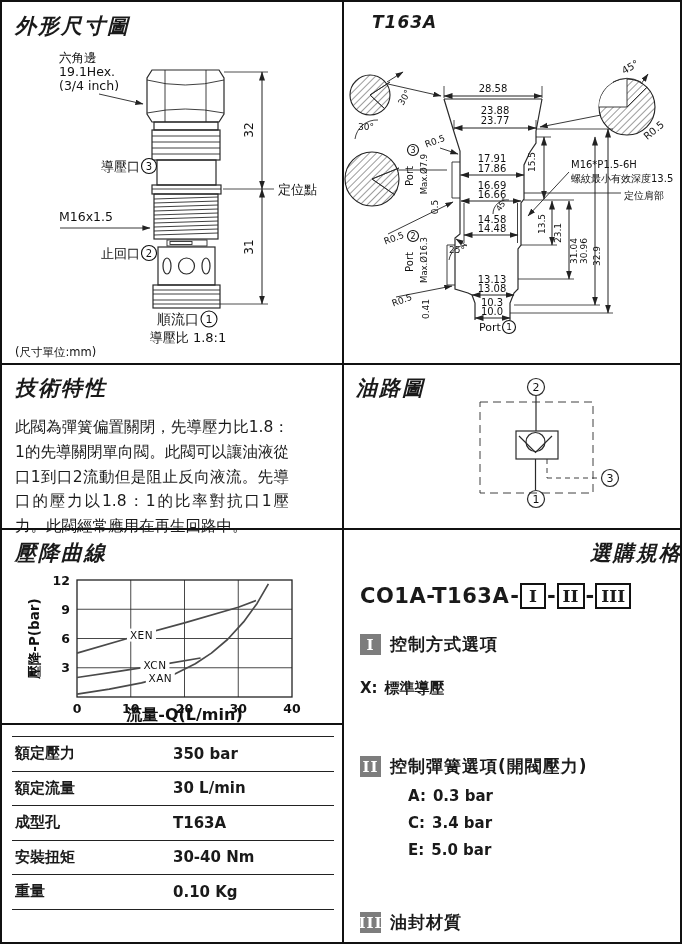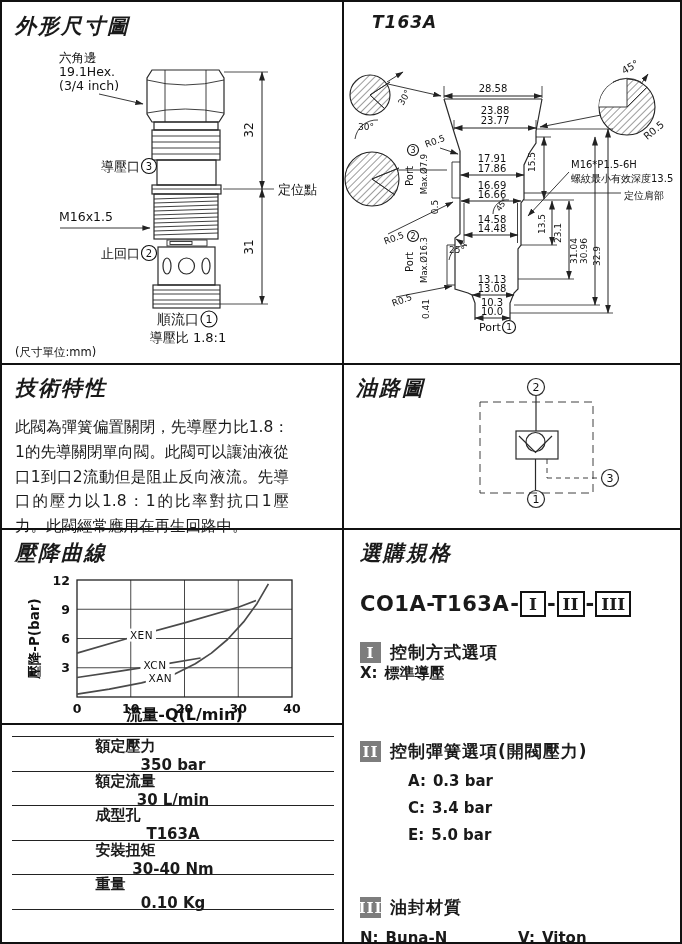--- a/index.html
+++ b/index.html
@@ -14,36 +14,36 @@
   .draw{stroke:#2a2a2a;stroke-width:1.2;fill:none;}
   .thin{stroke:#2a2a2a;stroke-width:0.9;fill:none;}
   .dim{stroke:#222;stroke-width:1;fill:none;marker-start:url(#ah);marker-end:url(#ah);}
   .dim2{stroke:#222;stroke-width:1;fill:none;marker-start:url(#ah2);marker-end:url(#ah2);}
   .ext{stroke:#222;stroke-width:0.8;fill:none;}
   .ldr{stroke:#222;stroke-width:0.9;fill:none;marker-end:url(#ah);}
   .ldr2{stroke:#222;stroke-width:0.9;fill:none;marker-end:url(#ah2);}
   .hatchfill2{fill:url(#h2);stroke:#222;stroke-width:1.1;}
   .features-body{margin:13px 13px 0 13px;font-size:15.5px;line-height:1.6;text-align:justify;}
   .ptable{margin:12px 8px 0 10px;border-top:1.5px solid #222;}
-  .prow{display:flex;align-items:center;height:33.5px;border-bottom:1.5px solid #222;font-size:15px;font-weight:600;flex-direction:column;}
+  .prow{display:flex;align-items:center;height:33.5px;border-bottom:1.5px solid #222;font-size:15px;font-weight:600;}
   .plabel{width:158px;padding-left:3px;}
   .ordering{padding-left:17px;}
-  .model-row{display:flex;align-items:center;margin-top:24px;font-weight:bold;}
+  .model-row{display:flex;align-items:center;margin-top:16px;font-weight:bold;}
   .model-code{font-size:21px;letter-spacing:0.5px;}
   .model-dash{font-size:21px;margin:0 1px;}
   .rbox{display:inline-block;min-width:14px;text-align:center;border:2px solid #111;
         font-family:"DejaVu Serif","Liberation Serif",serif;font-weight:bold;font-size:17px;
         padding:0 4px;line-height:22px;}
   .osec{display:flex;align-items:center;gap:9px;font-size:17px;font-weight:bold;letter-spacing:1px;}
   .badge{width:21px;height:21px;background:#7d7d7d;color:#fff;display:flex;align-items:center;justify-content:center;
          font-family:"DejaVu Serif","Liberation Serif",serif;font-weight:bold;font-size:15px;flex:0 0 auto;}
   .opt{font-size:15px;font-weight:600;margin-top:7px;}
   .opt .code{margin-right:7px;}
   .sec1{margin-top:24px;}
-  .item1{margin-top:0;}
+  .item1{margin-top:23px;}
   .sec2{margin-top:57px;}
   .items2 .opt{margin-top:9px;}
   .items2{margin-top:6px;margin-left:48px;}
   .sec3{margin-top:52px;}
   .nv-row{display:flex;margin-top:10px;}
   .nv-row .opt{margin-top:0;width:158px;}
 </style>
 </head>
 <body>
 
@@ -311,21 +311,21 @@
         <span class="pvalue">30-40 Nm</span>
       </div>
       <div class="prow">
         <span class="plabel">重量</span>
         <span class="pvalue">0.10 Kg</span>
       </div>
     </div>
   </div>
 
   <div class="panel ordering" id="p7" style="left:341px;top:527px;width:339px;height:413px;">
-    <div class="panel-title" style="padding-left:0;">選購規格</div>
+    <div class="panel-title" style="padding-left:0;text-align:right;">選購規格</div>
 
     <div class="model-row">
       <span class="model-code">CO1A-T163A</span>
       <span class="model-dash">-</span>
       <span class="rbox">I</span>
       <span class="model-dash">-</span>
       <span class="rbox">II</span>
       <span class="model-dash">-</span>
       <span class="rbox">III</span>
     </div>

